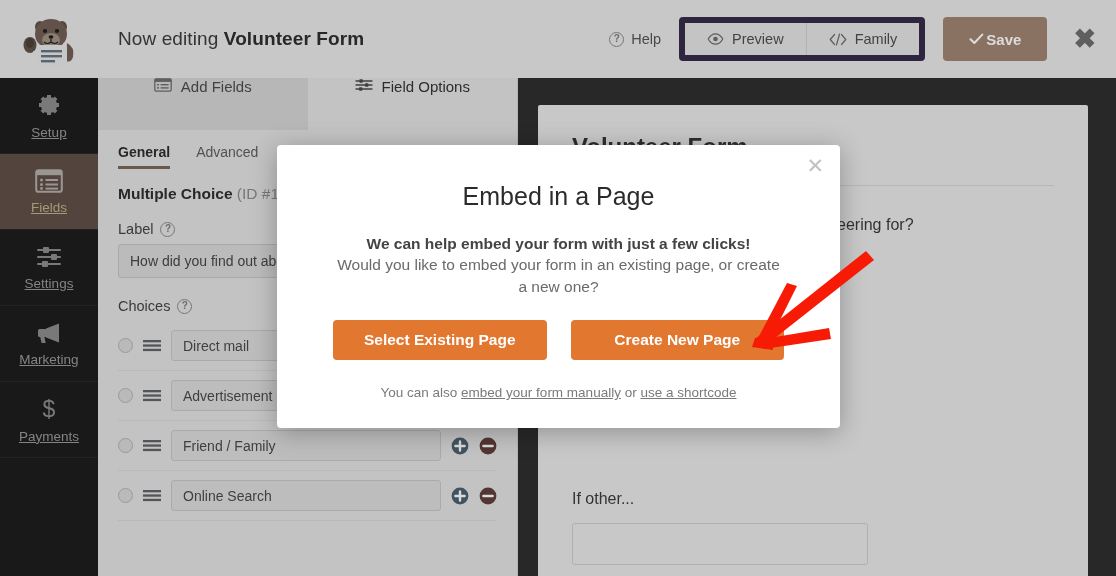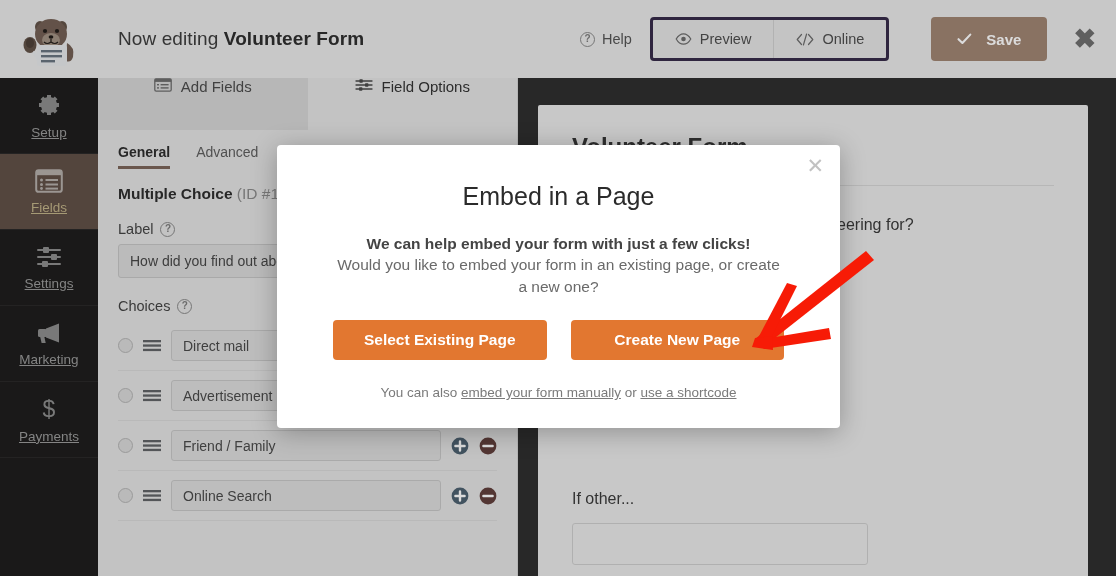--- a/index.html
+++ b/index.html
@@ -47,35 +47,34 @@
   .help-btn {
     display: flex; align-items: center; gap: 7px;
     font-size: 14.5px; color: #555; cursor: pointer;
   }
   .circ-q {
     width: 15px; height: 15px; border: 1.4px solid #8a8a8a; border-radius: 50%;
     font-size: 10px; line-height: 12px; text-align: center; color: #7d7d7d;
     font-weight: 700;
   }
   .seg {
-    display: flex; border: 3px solid #4c1d95; border-radius: 4px;
+    display: flex; border: 6px solid #4c1d95; border-radius: 4px;
     overflow: hidden; background: #e4e4e4; height: 44px;
   }
   .seg-btn {
     display: flex; align-items: center; gap: 8px;
     padding: 0 22px; font-size: 14.5px; color: #4e4e4e;
     cursor: pointer; background: transparent;
   }
   .seg-btn + .seg-btn { border-left: 1px solid #cfcfcf; }
   .save-btn {
-    display: flex; align-items: center; gap: 14px;
+    display: flex; align-items: center; gap: 2px;
     height: 44px; padding: 0 26px; border-radius: 4px;
     background: #e27730; color: #fff; font-size: 15px; font-weight: 600;
     cursor: pointer;
-    margin-left: 24px;
   }
   .close-x {
     margin-left: 8px; font-size: 27px; color: #6e6e6e; font-weight: 700;
     cursor: pointer; line-height: 1; user-select: none;
   }
 
   
   .rail {
     position: absolute; left: 0; top: 78px; width: 98px; bottom: 0;
     background: #1f1d1b;
@@ -270,21 +269,21 @@
             <svg width="17" height="12" viewBox="0 0 17 12">
               <path d="M8.5 0.8C4.2 0.8 1.2 6 1.2 6s3 5.2 7.3 5.2S15.8 6 15.8 6 12.8 0.8 8.5 0.8z" fill="none" stroke="#6c6c6c" stroke-width="1.2"></path>
               <circle cx="8.5" cy="6" r="2.3" fill="#6c6c6c"></circle>
             </svg>
             <span>Preview</span>
           </div>
           <div class="seg-btn">
             <svg width="18" height="13" viewBox="0 0 18 13">
               <path d="M5.5 1.5 L1.2 6.5 L5.5 11.5 M12.5 1.5 L16.8 6.5 L12.5 11.5 M10.6 1 L7.4 12" fill="none" stroke="#6c6c6c" stroke-width="1.2" stroke-linecap="round" stroke-linejoin="round"></path>
             </svg>
-            <span>Online</span>
+            <span>Family</span>
           </div>
         </div>
 
         <div class="save-btn">
           <svg width="15" height="12" viewBox="0 0 15 12">
             <path d="M1.5 6.2 L5.4 10 L13.3 1.6" fill="none" stroke="#fff" stroke-width="2.1" stroke-linecap="round" stroke-linejoin="round"></path>
           </svg>
           <span>Save</span>
         </div>
 

